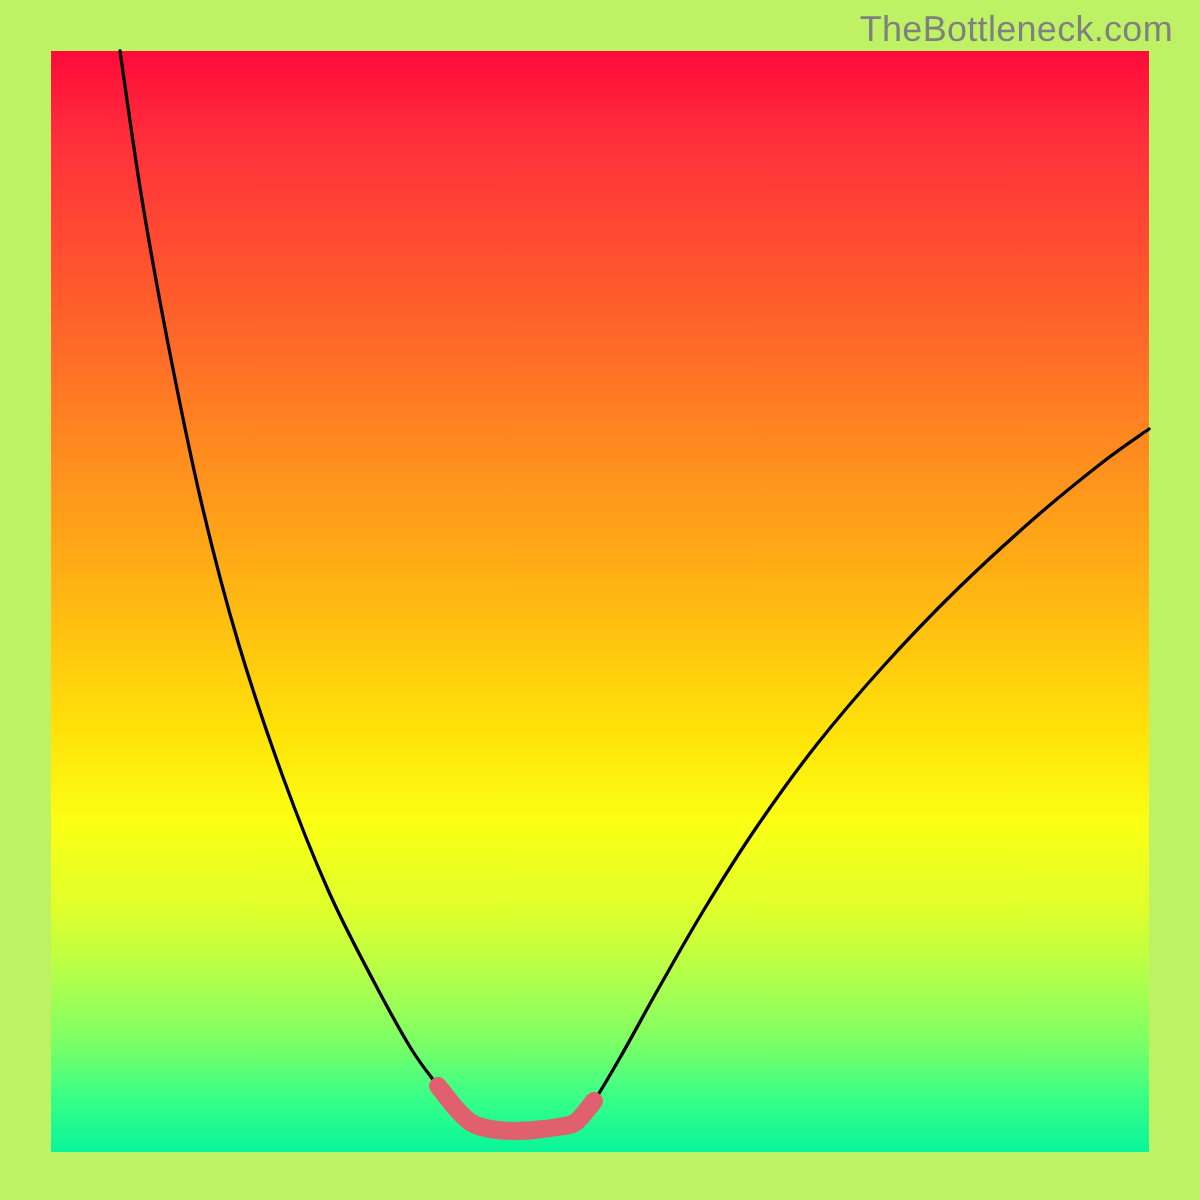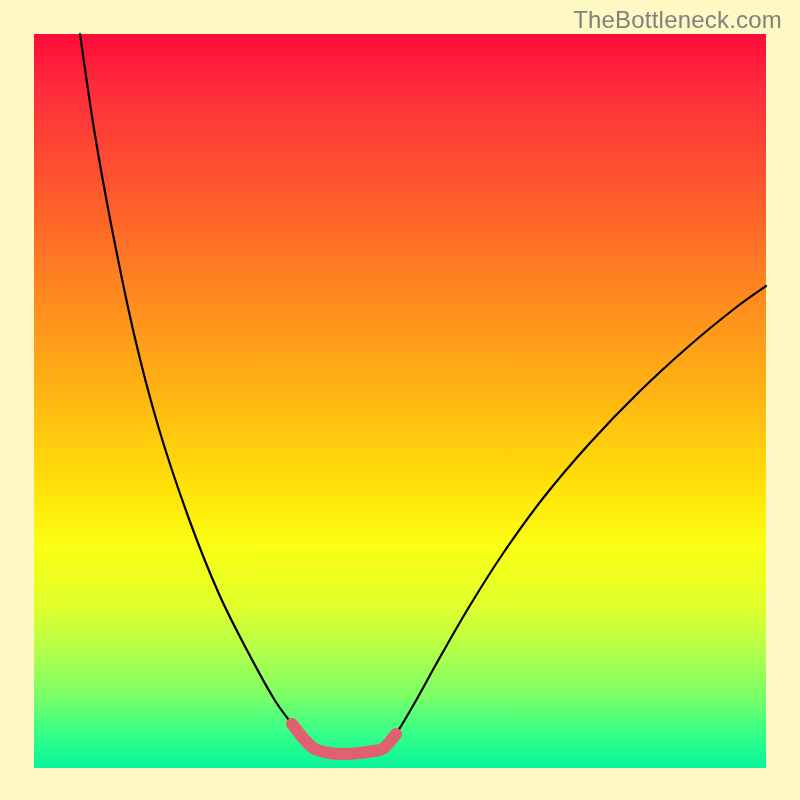--- a/index.html
+++ b/index.html
@@ -10,21 +10,21 @@
     background: #000;
     overflow: hidden;
     font-family: Arial, Helvetica, sans-serif;
   }
   .frame {
     position: absolute;
     left: 0;
     top: 0;
     width: 800px;
     height: 800px;
-    background: #fef9c3;
+    background: #bef264;
   }
   .plot-area {
     position: absolute;
     left: 34px;
     top: 34px;
     width: 732px;
     height: 734px;
     
     background: linear-gradient(
       to bottom,

